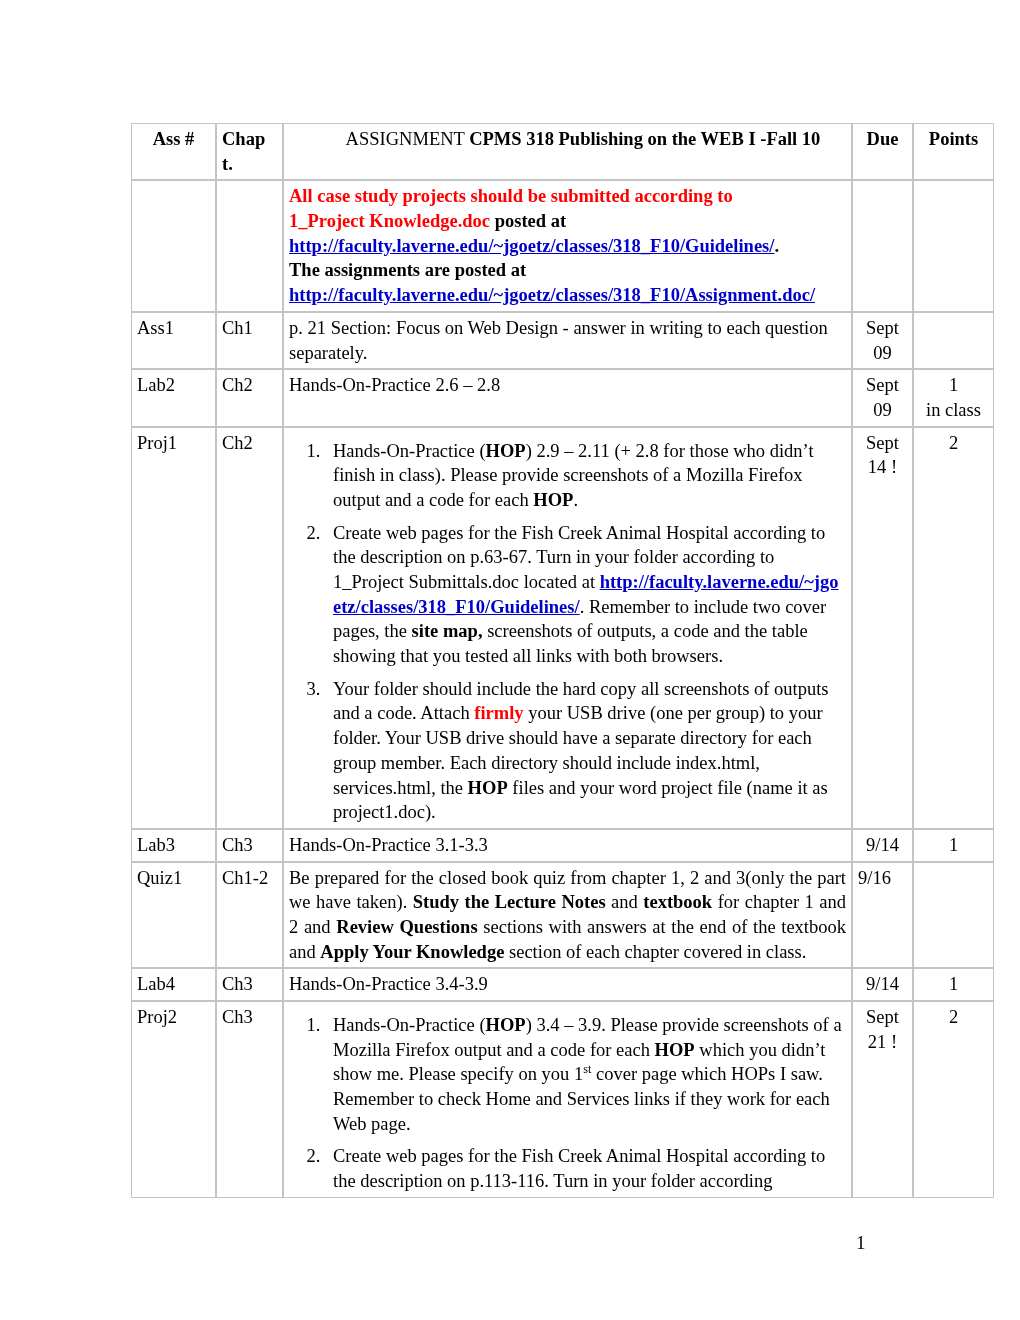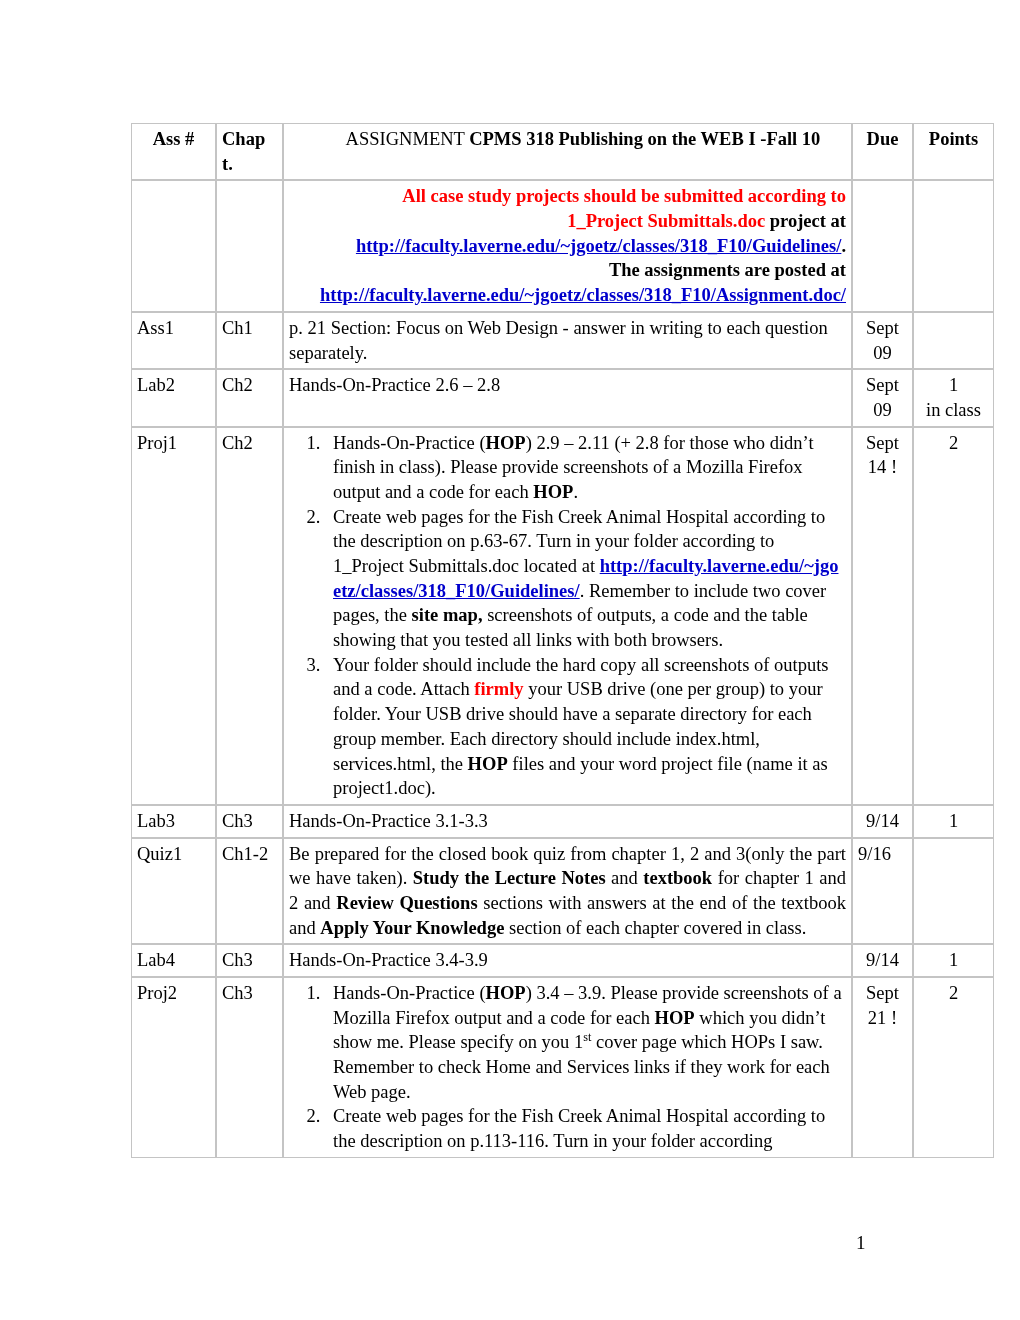--- a/index.html
+++ b/index.html
@@ -53,38 +53,38 @@
   .hdr td.assign-hdr {
     font-weight: normal;
     text-align: center;
     padding-left: 36px;
   }
   .hdr td.assign-hdr b { font-weight: bold; }
 
   td.ctr { text-align: center; }
   td.col-ass, td.col-chapt { text-align: left; white-space: nowrap; }
 
-  .note-cell { line-height: 1.33; text-align: right; }
+  .note-cell { line-height: 1.33; }
   .red { color: #ff0000; font-weight: bold; }
   .lnk {
     color: #0000cc;
     text-decoration: underline;
     font-weight: bold;
     word-break: break-all;
   }
   .bold { font-weight: bold; }
   .justify { text-align: justify; }
 
   ol.num {
     margin: 0;
     padding: 0 0 0 36px;
     list-style-type: decimal;
   }
   ol.num > li {
-    margin: 0 0 0 0;
+    margin: 8px 0 0 0;
     padding-left: 8px;
   }
   ol.num > li::marker { font-weight: normal; }
 
   sup { font-size: 0.66em; vertical-align: super; line-height: 0; }
 
   .page-number {
     position: absolute;
     left: 856px;
     top: 1232px;
@@ -125,21 +125,21 @@
         <td>
           <span>Points</span>
         </td>
       </tr>
 
       <tr>
         <td>&nbsp;</td>
         <td>&nbsp;</td>
         <td class="note-cell">
           <span class="red">All case study projects should be submitted according to</span><br>
-          <span class="red">1_Project Submittals.doc</span><span class="bold"> project at</span><br>
+          <span class="red">1_Project Knowledge.doc</span><span class="bold"> posted at</span><br>
           <span class="lnk">http://faculty.laverne.edu/~jgoetz/classes/318_F10/Guidelines/</span><span class="bold">.</span><br>
           <span class="bold">The assignments are posted at</span><br>
           <span class="lnk">http://faculty.laverne.edu/~jgoetz/classes/318_F10/Assignment.doc/</span>
         </td>
         <td>&nbsp;</td>
         <td>&nbsp;</td>
       </tr>
 
       <tr>
         <td class="col-ass">Ass1</td>

